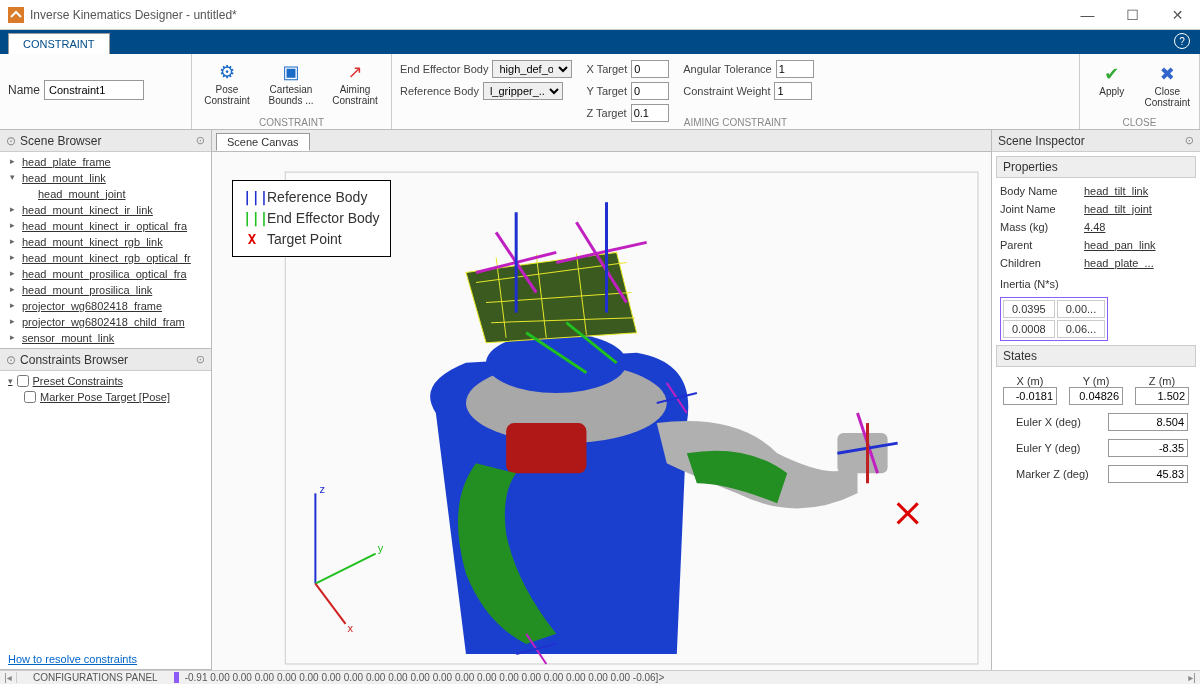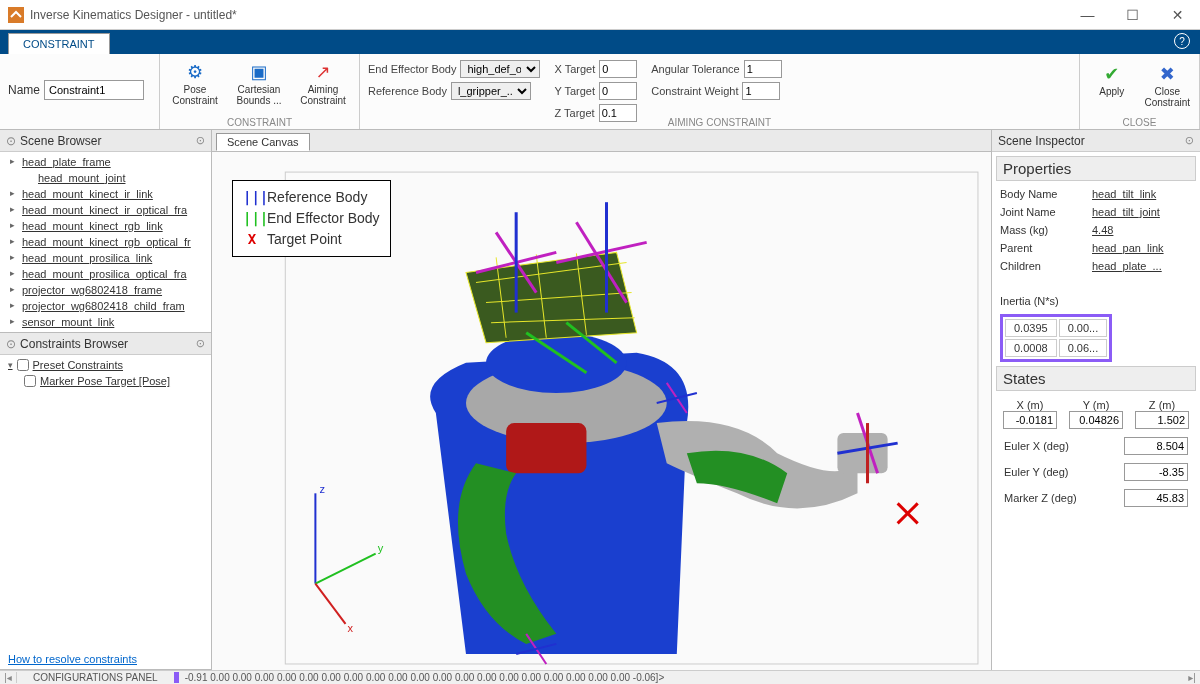--- a/index.html
+++ b/index.html
@@ -46,31 +46,31 @@
 .canvas-pane { flex: 1; display: flex; flex-direction: column; border-right: 1px solid #bbb; position: relative; }
 .canvas-tab { height: 22px; display: flex; align-items: center; background: #eaeaea; border-bottom: 1px solid #bbb; }
 .canvas-tab-label { background: #fff; border: 1px solid #999; border-bottom: 1px solid #fff; padding: 2px 10px; margin-left: 4px; font-size: 11px; position: relative; top: 1px; }
 .canvas-view { flex: 1; background: #fafafa; position: relative; overflow: hidden; }
 .legend { position: absolute; top: 28px; left: 20px; background: #fff; border: 1px solid #000; padding: 6px 10px; font-size: 14px; line-height: 1.5; }
 .legend-row { display: flex; align-items: center; gap: 6px; }
 .legend-mark { font-family: monospace; font-weight: bold; font-size: 14px; width: 18px; text-align: center; }
 .robot-svg { position: absolute; inset: 0; width: 100%; height: 100%; }
 .right-panel { width: 208px; display: flex; flex-direction: column; }
 .inspector-body { flex: 1; overflow: auto; background: #fff; padding: 4px; font-size: 11px; }
-.section-header { background: #eee; border: 1px solid #ccc; padding: 3px 6px; margin-bottom: 4px; font-size: 15px; }
-.prop-row { display: flex; padding: 3px 4px; gap: 12px; }
+.section-header { background: #eee; border: 1px solid #ccc; padding: 3px 6px; margin-bottom: 4px; font-size: 12px; }
+.prop-row { display: flex; padding: 3px 4px; gap: 4px; }
 .prop-label { width: 80px; color: #333; }
 .prop-value { flex: 1; color: #333; white-space: nowrap; overflow: hidden; text-overflow: ellipsis; text-decoration: underline; }
-.inertia-table { border: 3px solid #8b5cf6; margin: 4px; }
+.inertia-table { border: 1px solid #8b5cf6; margin: 4px; }
 .inertia-table td { border: 1px solid #ccc; padding: 2px 8px; text-align: right; font-size: 11px; }
 .states-grid { display: flex; gap: 6px; padding: 4px; }
 .states-col { flex: 1; text-align: center; }
 .states-col input { width: 54px; height: 18px; text-align: right; border: 1px solid #999; font-size: 11px; padding: 0 3px; }
-.euler-row { display: flex; align-items: center; justify-content: space-between; padding: 4px 8px; }
-.euler-row input { width: 64px; height: 18px; text-align: right; border: 1px solid #999; font-size: 11px; padding: 0 3px; }
+.euler-row { display: flex; align-items: center; justify-content: space-between; padding: 4px 8px; margin-left: 12px; }
+.euler-row input { width: 80px; height: 18px; text-align: right; border: 1px solid #999; font-size: 11px; padding: 0 3px; }
 .footer { height: 14px; background: #f0f0f0; border-top: 1px solid #ccc; display: flex; align-items: center; font-size: 10px; color: #555; }
 .footer-arrow { width: 16px; text-align: center; color: #888; }
 .config-label { padding: 0 16px; border-left: 1px solid #ccc; border-right: 5px solid #8b5cf6; }
 .scroll-hint { overflow-x: hidden; white-space: nowrap; }
 </style>
 </head>
 <body>
 
 <div class="titlebar">
   <svg class="titlebar-icon" viewBox="0 0 16 16">
@@ -84,21 +84,21 @@
     <div class="titlebar-btn">✕</div>
   </div>
 </div>
 
 <div class="ribbon-tabs">
   <div class="ribbon-tab">CONSTRAINT</div>
   <div class="ribbon-help">?</div>
 </div>
 
 <div class="ribbon-body">
-  <div class="ribbon-group" style="width:160px">
+  <div class="ribbon-group" style="width:192px">
     <div class="name-row">
       <label>Name</label>
       <input value="Constraint1" style="">
     </div>
   </div>
   <div class="ribbon-group" style="width:200px">
     <div class="tool-btns">
       <div class="tool-btn">
         <span class="tool-icon" style="color:#1a6bc7">⚙</span>
         <span>Pose Constraint</span>
@@ -172,27 +172,28 @@
 
   <div class="left-panels">
     <div class="panel">
       <div class="panel-header">
         <span style="color:#888;margin-right:4px">⊙</span>
         <span>Scene Browser</span>
         <span class="gear">⊙</span>
       </div>
       <div class="panel-body scene-body scroll-hint">
         <div class="tree-item">head_plate_frame</div>
+        <div class="tree-item expanded">head_mount_link</div>
         <div class="tree-sub leaf">head_mount_joint</div>
         <div class="tree-item">head_mount_kinect_ir_link</div>
         <div class="tree-item">head_mount_kinect_ir_optical_fra</div>
         <div class="tree-item">head_mount_kinect_rgb_link</div>
         <div class="tree-item">head_mount_kinect_rgb_optical_fr</div>
+        <div class="tree-item">head_mount_prosilica_optical_fra</div>
         <div class="tree-item">head_mount_prosilica_link</div>
-        <div class="tree-item">head_mount_prosilica_optical_fra</div>
         <div class="tree-item">projector_wg6802418_frame</div>
         <div class="tree-item">projector_wg6802418_child_fram</div>
         <div class="tree-item">sensor_mount_link</div>
       </div>
     </div>
     <div class="panel" style="flex:1">
       <div class="panel-header">
         <span style="color:#888;margin-right:4px">⊙</span>
         <span>Constraints Browser</span>
         <span class="gear">⊙</span>
@@ -318,21 +319,21 @@
           <span class="prop-value">4.48</span>
         </div>
       <div class="prop-row">
           <span class="prop-label">Parent</span>
           <span class="prop-value">head_pan_link</span>
         </div>
       <div class="prop-row">
           <span class="prop-label">Children</span>
           <span class="prop-value">head_plate_...</span>
         </div>
-      <div class="prop-row" style="margin-top:17px">
+      <div class="prop-row" style="margin-top:3px">
           <span class="prop-label">Inertia (N*s)</span>
         </div>
       <table class="inertia-table">
         <tbody>
             <tr>
               <td>0.0395</td>
               <td>0.00...</td>
             </tr>
         <tr>
               <td>0.0008</td>

